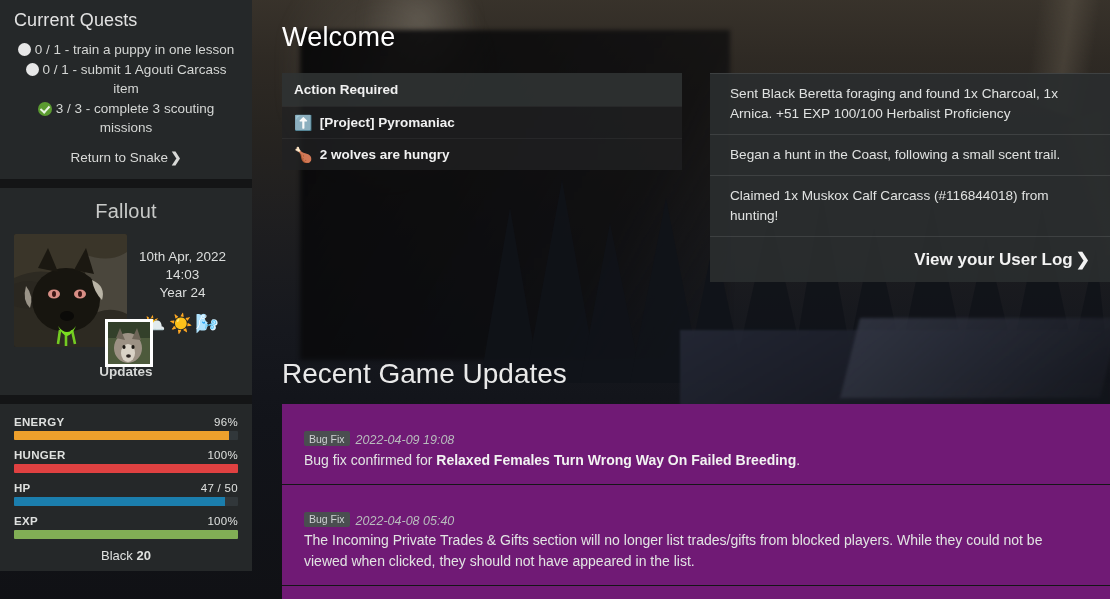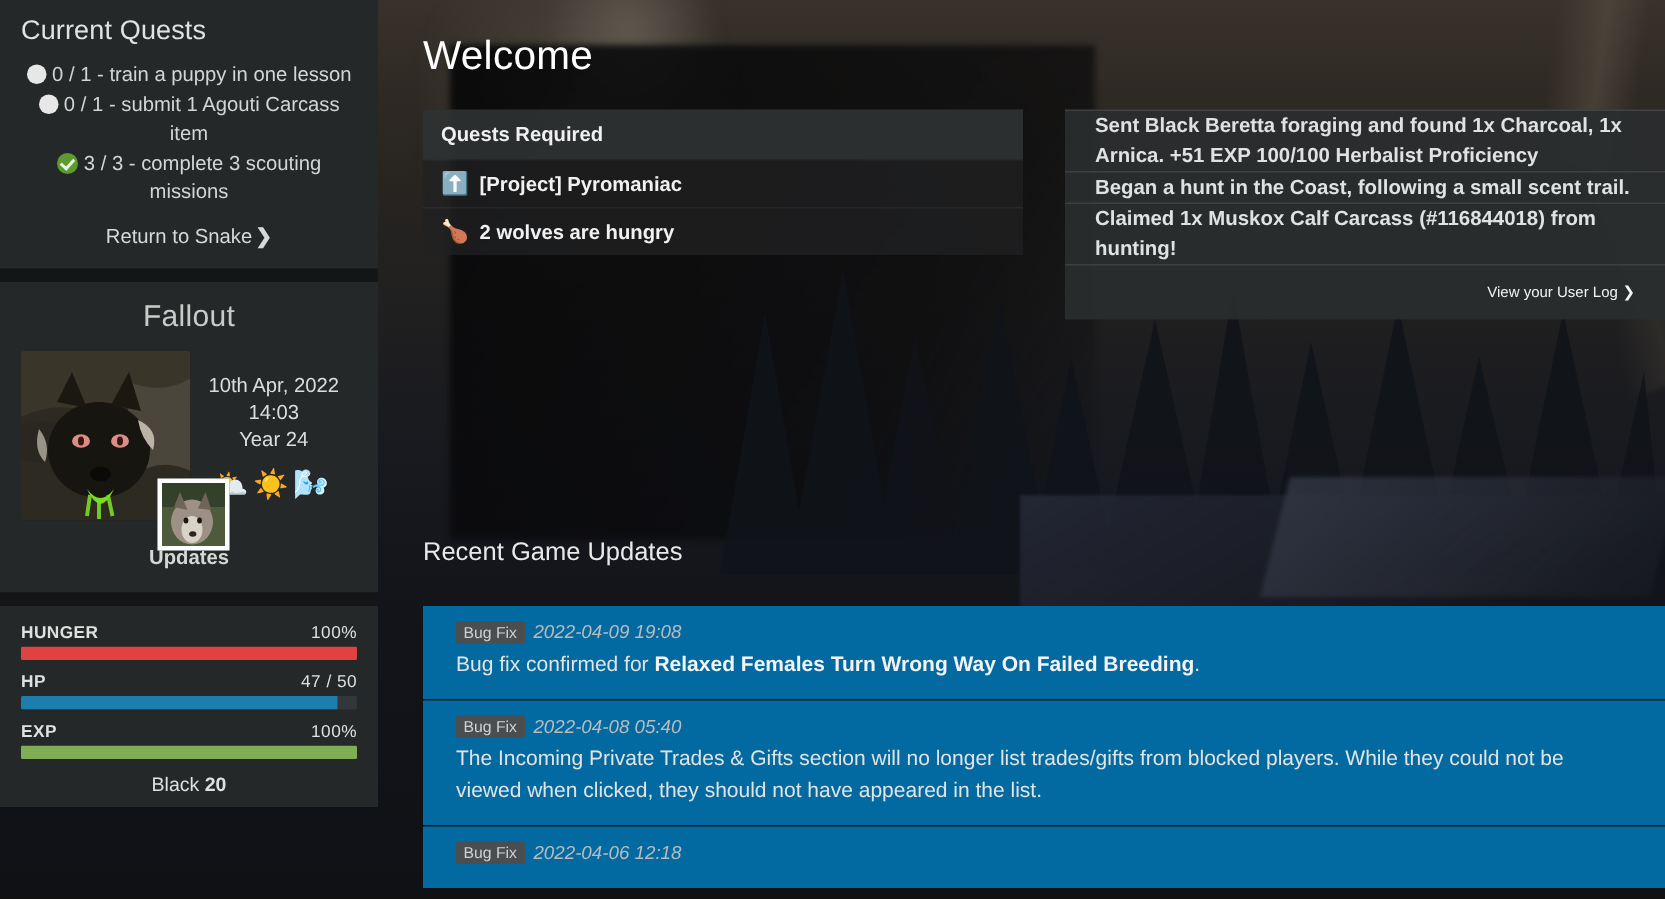--- a/index.html
+++ b/index.html
@@ -173,43 +173,42 @@
   }
   .ico { font-size: 15px; line-height: 1; }
 
   
   .activity-card {
     position: absolute; left: 710px; top: 73px; width: 400px;
     background: rgba(42,45,46,0.93);
   }
   .activity-card .card-head { background: rgba(48,51,52,0.95); padding: 10px 20px; }
   .activity-row {
-    padding: 0 20px; font-size: 13.6px; line-height: 20px; color: #e0e2e1;
+    padding: 10px 20px; font-size: 13.6px; line-height: 20px; color: #e0e2e1;
     border-top: 1px solid rgba(255,255,255,0.10);
-    font-weight: bold;
   }
   .activity-foot {
     padding: 12px 20px; text-align: right;
-    font-size: 10px; font-weight: 400; color: #f2f2f2;
+    font-size: 17px; font-weight: 700; color: #f2f2f2;
     border-top: 1px solid rgba(255,255,255,0.10);
   }
   .activity-foot .chev { margin-left: 3px; }
 
   
   h2.updates-title {
     position: absolute; left: 282px; top: 358px;
-    font-size: 17px; font-weight: 400; color: #e9e9e9;
+    font-size: 28px; font-weight: 400; color: #e9e9e9;
   }
   .updates {
     position: absolute; left: 282px; top: 404px; width: 828px;
   }
   .update-row {
-    background: #0369a1;
+    background: #701a75;
     border-top: 1px solid #141617;
-    padding: 10px 22px 13px 22px;
+    padding: 27px 22px 13px 22px;
   }
   .update-row:first-child { border-top: none; }
   .update-meta { font-size: 12px; margin-bottom: 3px; white-space: nowrap; }
   .tag {
     display: inline-block; background: #4a4e50; color: #cfd2d3;
     font-size: 10.5px; padding: 1.5px 5px; border-radius: 2px;
     vertical-align: 1px; margin-right: 6px;
   }
   .stamp { color: #b8bcbd; font-style: italic; font-size: 12.5px; }
   .update-text { font-size: 14px; line-height: 21px; color: #e2e4e3; }
@@ -316,20 +315,29 @@
         </div>
       </div>
       <div class="char-loc">Updates</div>
     </div>
 
     <div class="side-gap"></div>
 
     <div class="side-panel stats">
       <div class="stat">
         <div class="stat-head">
+          <span>ENERGY</span>
+          <span class="val">96%</span>
+        </div>
+        <div class="bar-track">
+            <div class="bar-fill" id="bar0" style="width: 96%; background: rgb(237, 160, 44);"></div>
+          </div>
+      </div>
+      <div class="stat">
+        <div class="stat-head">
           <span>HUNGER</span>
           <span class="val">100%</span>
         </div>
         <div class="bar-track">
             <div class="bar-fill" id="bar1" style="width: 100%; background: rgb(224, 65, 65);"></div>
           </div>
       </div>
       <div class="stat">
         <div class="stat-head">
           <span>HP</span>
@@ -352,21 +360,21 @@
         <span>Black </span><b>20</b>
       </div>
     </div>
   </aside>
 
   <main class="main"></main>
 
   <h1 class="page-title" style="left:282px;text-align:right;">Welcome</h1>
 
   <section class="action-card">
-    <div class="card-head">Quests Required</div>
+    <div class="card-head">Action Required</div>
     <div class="action-row">
       <span class="ico">⬆️</span>
       <span>[Project] Pyromaniac</span>
     </div>
     <div class="action-row">
       <span class="ico">🍗</span>
       <span>2 wolves are hungry</span>
     </div>
   </section>
 

